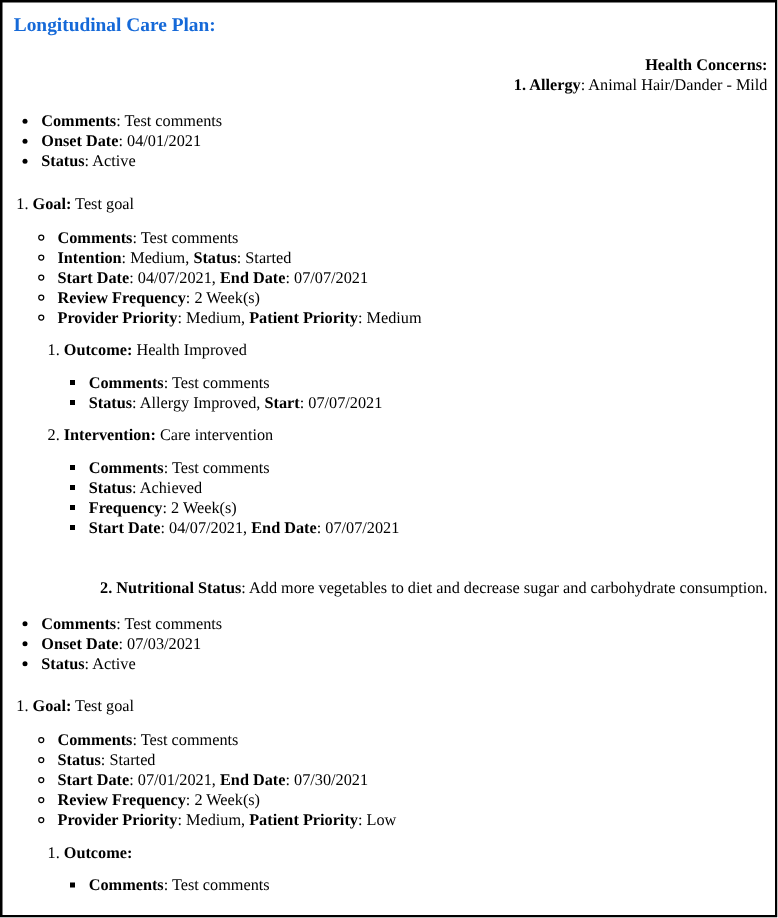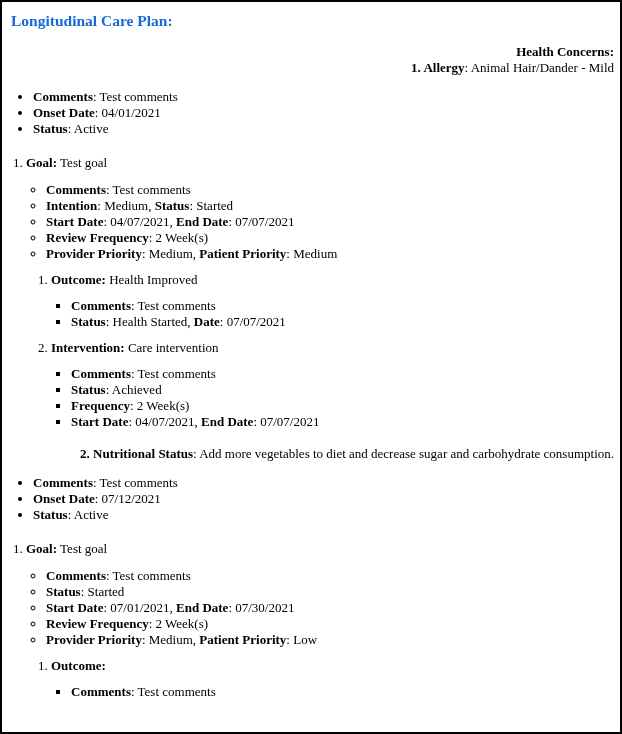--- a/index.html
+++ b/index.html
@@ -26,21 +26,21 @@
     font-size: 15.5px;
     line-height: 20px;
     font-weight: bold;
     margin: 2px 0 13px 0;
   }
   p.para {
     margin: 13px 0;
     text-align: right;
   }
   p.concern-2 {
-    margin-top: 16px;
+    margin-top: 32px;
   }
   ul, ol {
     margin: 10px 0;
   }
   ul.l1 { list-style-type: disc;   padding-left: 22px; }
   ol.goals { padding-left: 15px; margin-top: 18px; }
   ul.l2 { list-style-type: circle; padding-left: 20px; margin-top: 11px; }
   ol.subs { padding-left: 25px; margin-top: 4px; }
   ul.l3 { list-style-type: square; padding-left: 20px; }
   li { line-height: 16px; }
@@ -73,21 +73,21 @@
             <li><b>Intention</b><span>: Medium, </span><b>Status</b><span>: Started</span></li>
             <li><b>Start Date</b><span>: 04/07/2021, </span><b>End Date</b><span>: 07/07/2021</span></li>
             <li><b>Review Frequency</b><span>: 2 Week(s)</span></li>
             <li><b>Provider Priority</b><span>: Medium, </span><b>Patient Priority</b><span>: Medium</span></li>
           </ul>
         <ol class="subs">
           <li>
             <span><b>Outcome:</b><span> Health Improved</span></span>
             <ul class="l3">
                 <li><b>Comments</b><span>: Test comments</span></li>
-                <li><b>Status</b><span>: Health Started, </span><b>Date</b><span>: 07/07/2021</span></li>
+                <li><b>Status</b><span>: Allergy Improved, </span><b>Start</b><span>: 07/07/2021</span></li>
               </ul>
           </li>
           <li>
             <span><b>Intervention:</b><span> Care intervention</span></span>
             <ul class="l3">
                 <li><b>Comments</b><span>: Test comments</span></li>
                 <li><b>Status</b><span>: Achieved</span></li>
                 <li><b>Frequency</b><span>: 2 Week(s)</span></li>
                 <li><b>Start Date</b><span>: 04/07/2021, </span><b>End Date</b><span>: 07/07/2021</span></li>
               </ul>
@@ -95,21 +95,21 @@
         </ol>
       </li>
     </ol>
 
     <p class="para concern-2">
       <span><b>2. Nutritional Status</b><span>: Add more vegetables to diet and decrease sugar and carbohydrate consumption.</span></span>
     </p>
 
     <ul class="l1">
         <li><b>Comments</b><span>: Test comments</span></li>
-        <li><b>Onset Date</b><span>: 07/12/2021</span></li>
+        <li><b>Onset Date</b><span>: 07/03/2021</span></li>
         <li><b>Status</b><span>: Active</span></li>
       </ul>
 
     <ol class="goals">
       <li>
         <span><b>Goal:</b><span> Test goal</span></span>
         <ul class="l2">
             <li><b>Comments</b><span>: Test comments</span></li>
             <li><b>Status</b><span>: Started</span></li>
             <li><b>Start Date</b><span>: 07/01/2021, </span><b>End Date</b><span>: 07/30/2021</span></li>

